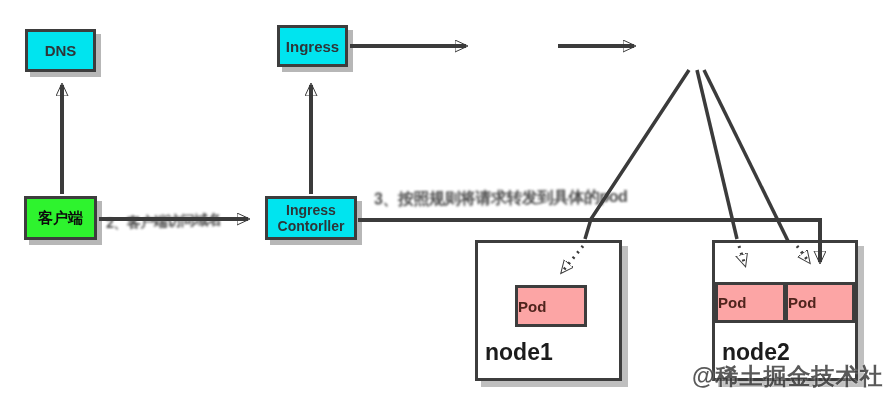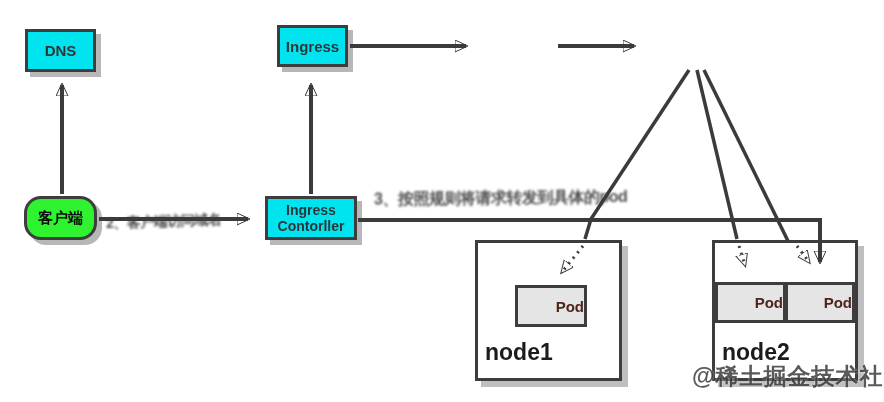--- a/index.html
+++ b/index.html
@@ -7,31 +7,31 @@
     position:relative;width:884px;height:402px;background:#ffffff;overflow:hidden;
     font-family:"Liberation Sans","DejaVu Sans",sans-serif;
   }
   .box{
     position:absolute;display:flex;align-items:center;justify-content:center;
     border:3px solid #3d3d3d;box-sizing:border-box;
     font-weight:bold;color:#2e3538;text-align:center;
     box-shadow:5px 5px 0 rgba(95,95,95,0.45);
   }
   .cyan{background:#00e4ef;font-size:15px;}
-  .green{background:#2ef32e;color:#0c0c0c;font-size:15px;border-radius:17px;}
+  .green{background:#2ef32e;color:#0c0c0c;font-size:15px;}
   .nodebox{
     position:absolute;border:3px solid #3d3d3d;box-sizing:border-box;background:#ffffff;
     box-shadow:6px 6px 0 rgba(95,95,95,0.4);
   }
   .nodelabel{
     position:absolute;left:7px;bottom:12px;font-weight:bold;font-size:23px;color:#1c1c1c;
   }
   .pod{
-    position:absolute;display:flex;align-items:center;justify-content:flex-end;
-    background:#e5e5e5;border:3px solid #3d3d3d;box-sizing:border-box;
+    position:absolute;display:flex;align-items:center;justify-content:flex-start;
+    background:#fca5a5;border:3px solid #3d3d3d;box-sizing:border-box;
     font-weight:bold;font-size:15px;color:#4f241d;
   }
   .ctl{line-height:16px;font-size:14px;}
   .annotation{
     position:absolute;color:#3f3f3f;font-weight:600;
     filter:blur(0.8px);opacity:0.92;
   }
   .ann-client{
     left:106px;top:213px;width:120px;font-size:14px;line-height:16px;
     transform:rotate(-2deg);letter-spacing:-0.5px;

